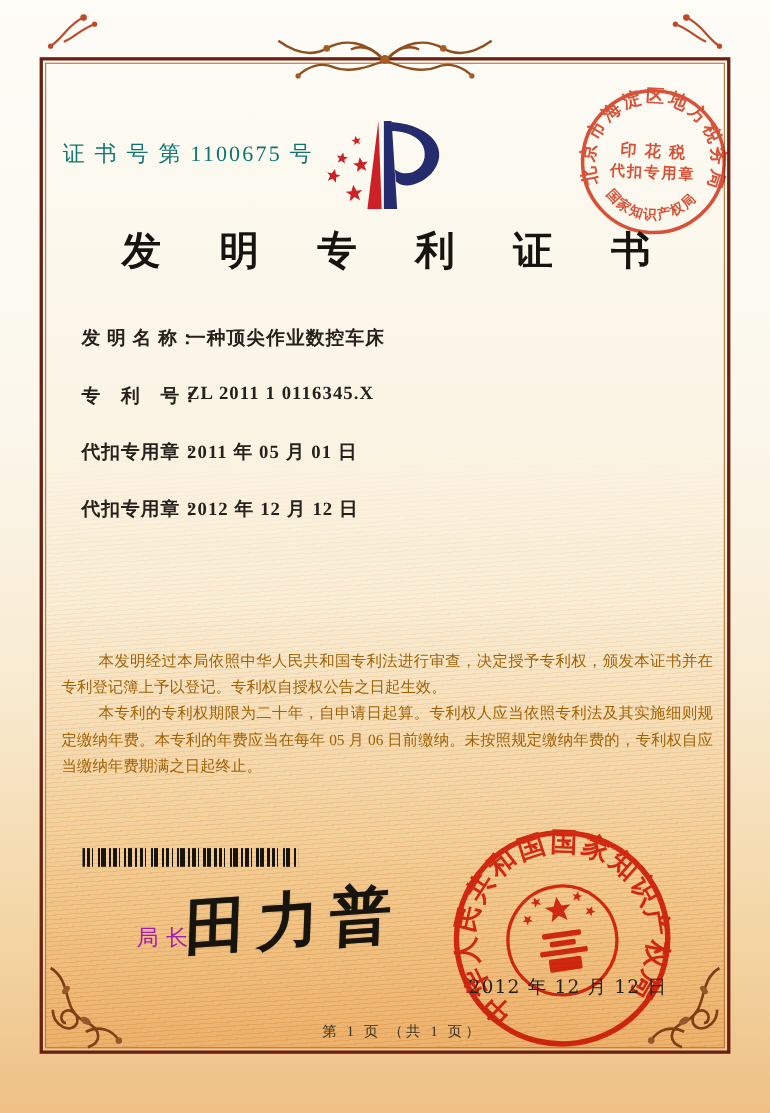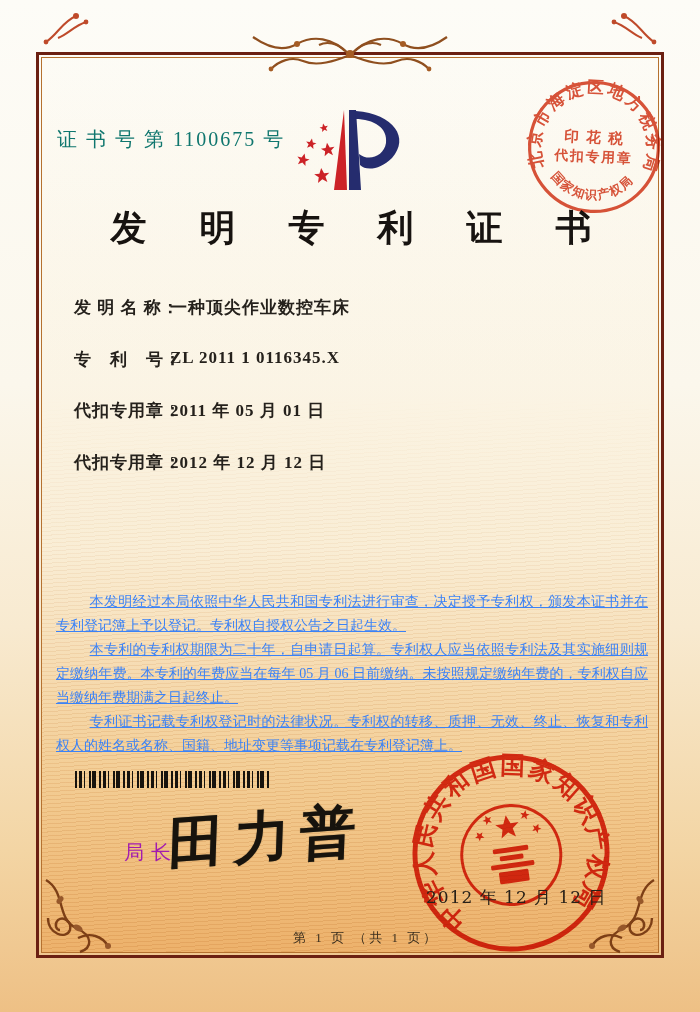--- a/index.html
+++ b/index.html
@@ -34,21 +34,21 @@
     position:absolute;left:0;top:204px;width:700px;text-align:center;z-index:3;
     font-size:36px;font-weight:700;letter-spacing:22px;color:#171310;
     transform:translateX(12px);
   }
   .fields{position:absolute;left:74px;top:296px;width:540px;z-index:3;font-weight:bold;}
   .field-row{position:relative;height:51.5px;font-size:17px;color:#25211c;}
   .field-label{position:absolute;left:0;top:0;letter-spacing:1px;}
   .field-value{position:absolute;left:96px;top:0;letter-spacing:1px;}
   .paragraphs{
     position:absolute;left:56px;top:590px;width:592px;z-index:3;
-    font-size:14px;line-height:24px;color:#3b82f6;text-align:justify;text-decoration:underline;
+    font-size:14px;line-height:24px;color:#a16207;text-align:justify;
   }
   .paragraphs p{margin:0;text-indent:2.4em;}
   .barcode{
     position:absolute;left:75px;top:771px;width:196px;height:17px;z-index:3;
     background:repeating-linear-gradient(90deg,
       #17130e 0 2px,transparent 2px 4px,
       #17130e 4px 7px,transparent 7px 9px,
       #17130e 9px 10px,transparent 10px 14px,
       #17130e 14px 16px,transparent 16px 17px,
       #17130e 17px 21px,transparent 21px 24px);
@@ -210,21 +210,20 @@
   </div>
   <div class="field-row">
     <span class="field-label">代扣专用章：</span>
     <span class="field-value">2012 年 12 月 12 日</span>
   </div>
 </div>
 
 <div class="paragraphs">
   <p>本发明经过本局依照中华人民共和国专利法进行审查，决定授予专利权，颁发本证书并在专利登记簿上予以登记。专利权自授权公告之日起生效。</p>
   <p>本专利的专利权期限为二十年，自申请日起算。专利权人应当依照专利法及其实施细则规定缴纳年费。本专利的年费应当在每年 05 月 06 日前缴纳。未按照规定缴纳年费的，专利权自应当缴纳年费期满之日起终止。</p>
-  <p>专利证书记载专利权登记时的法律状况。专利权的转移、质押、无效、终止、恢复和专利权人的姓名或名称、国籍、地址变更等事项记载在专利登记簿上。</p>
 </div>
 
 <div class="barcode"></div>
 
 <div class="sig-label">局长</div>
 <div class="sig-name">田力普</div>
 
 <svg class="office-seal" viewBox="0 0 204 204">
   <defs>
     <path id="sealArc" d="M 53.9 165.9 A 80 80 0 1 1 150.1 165.9"></path>

